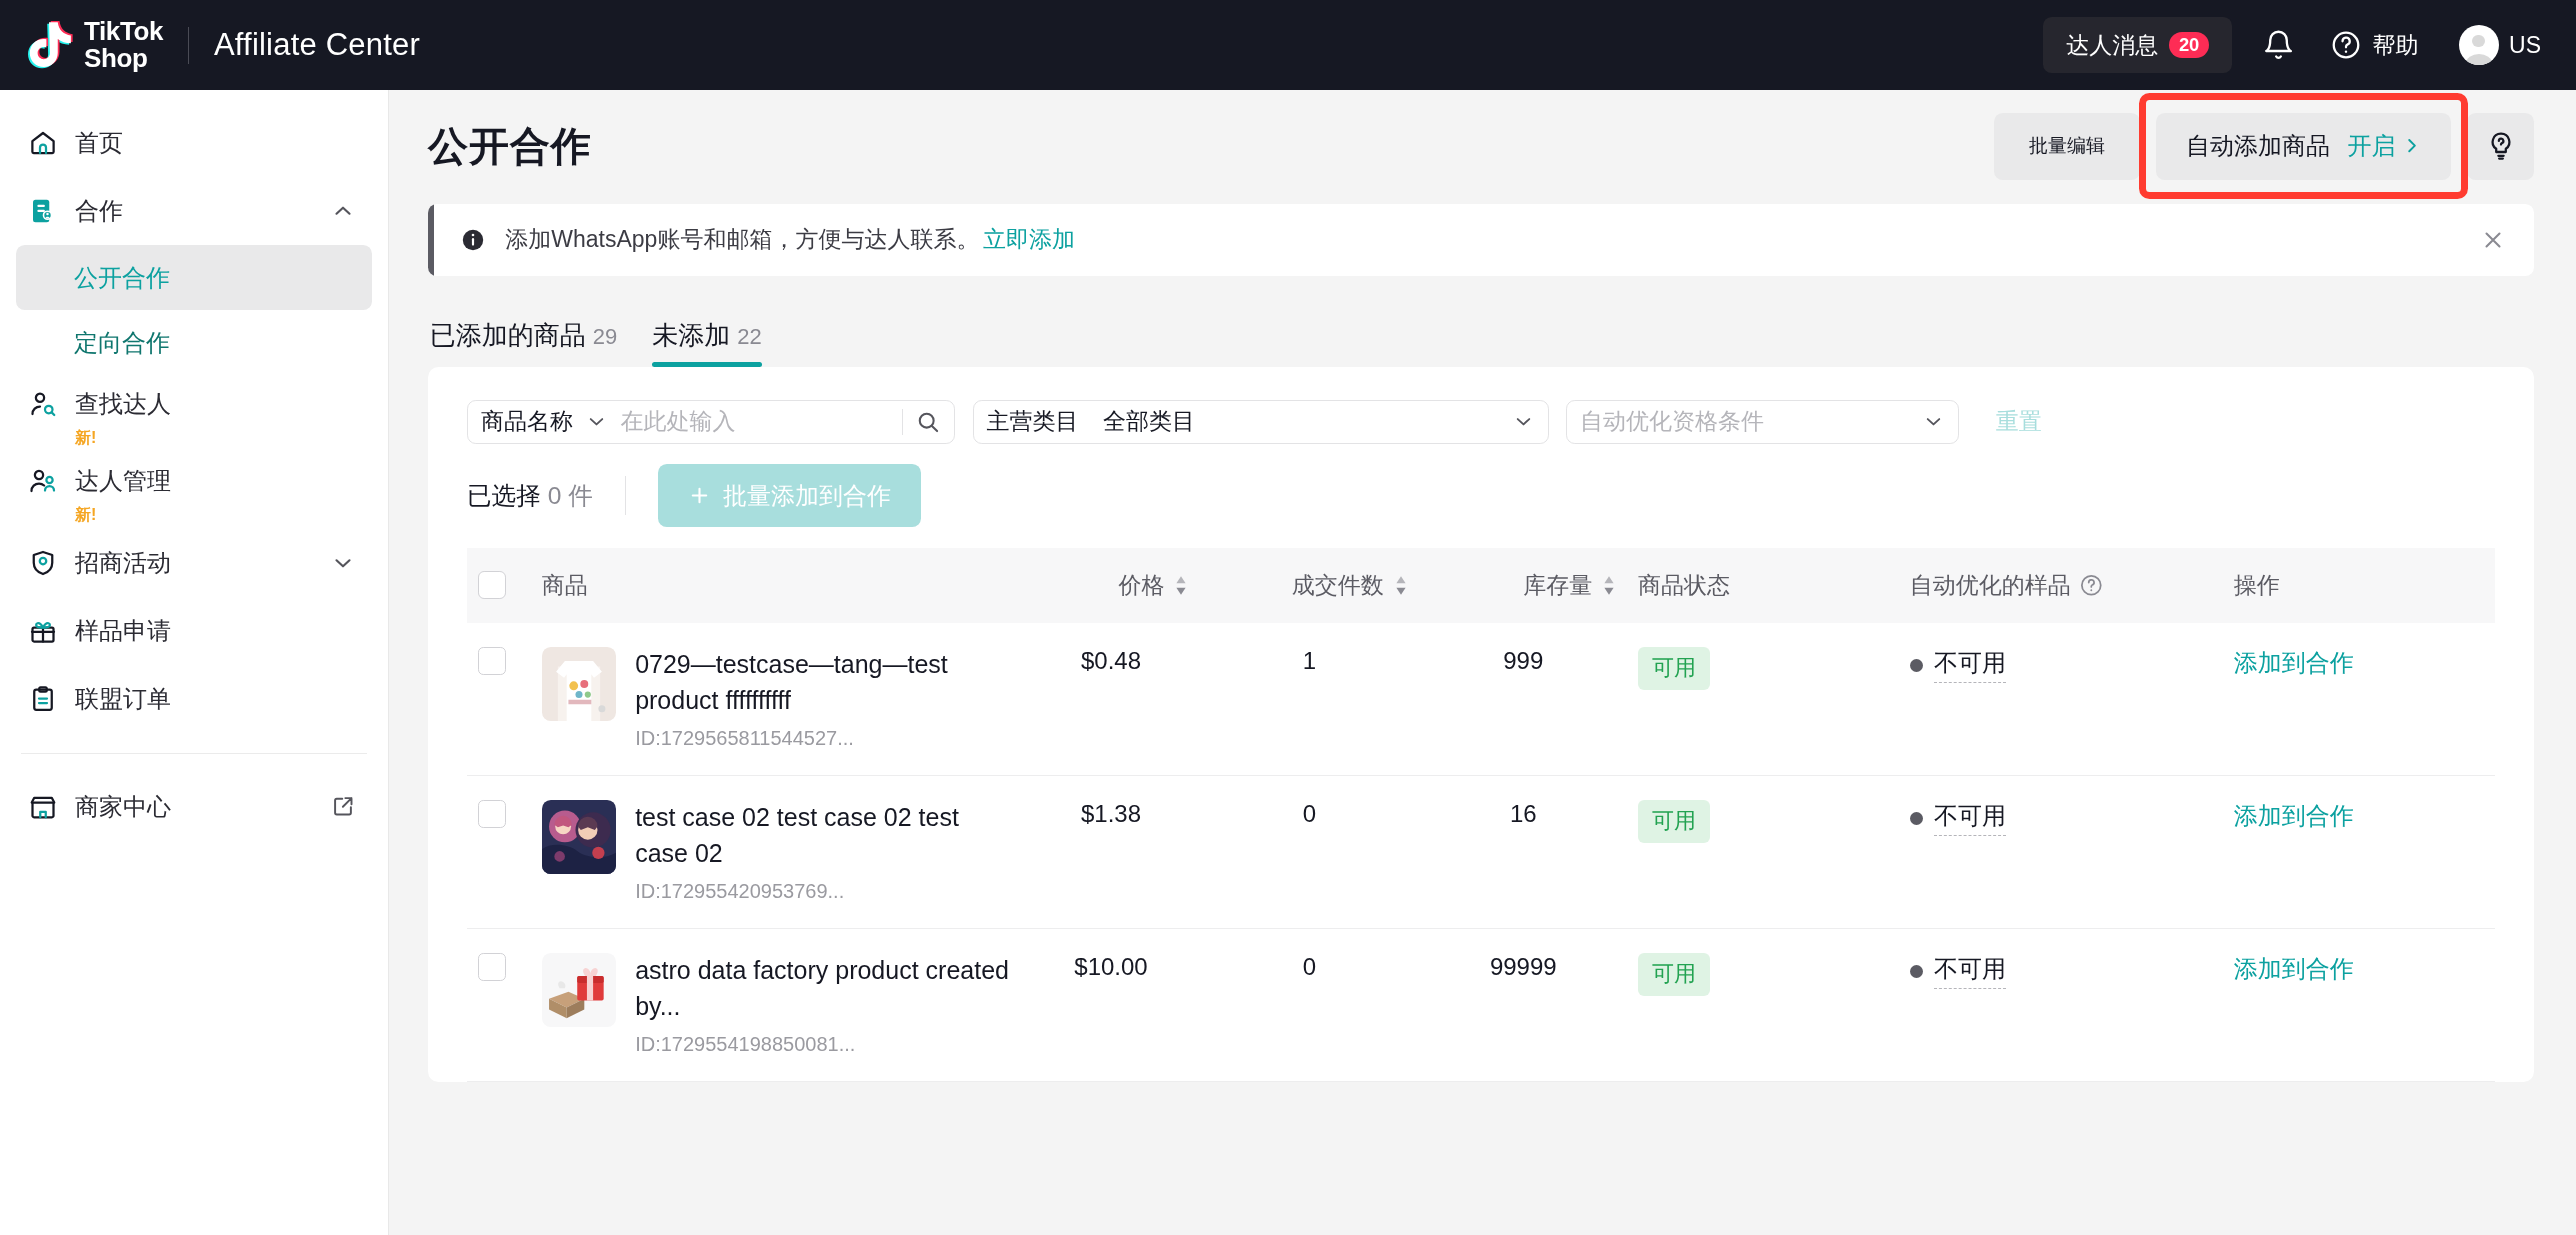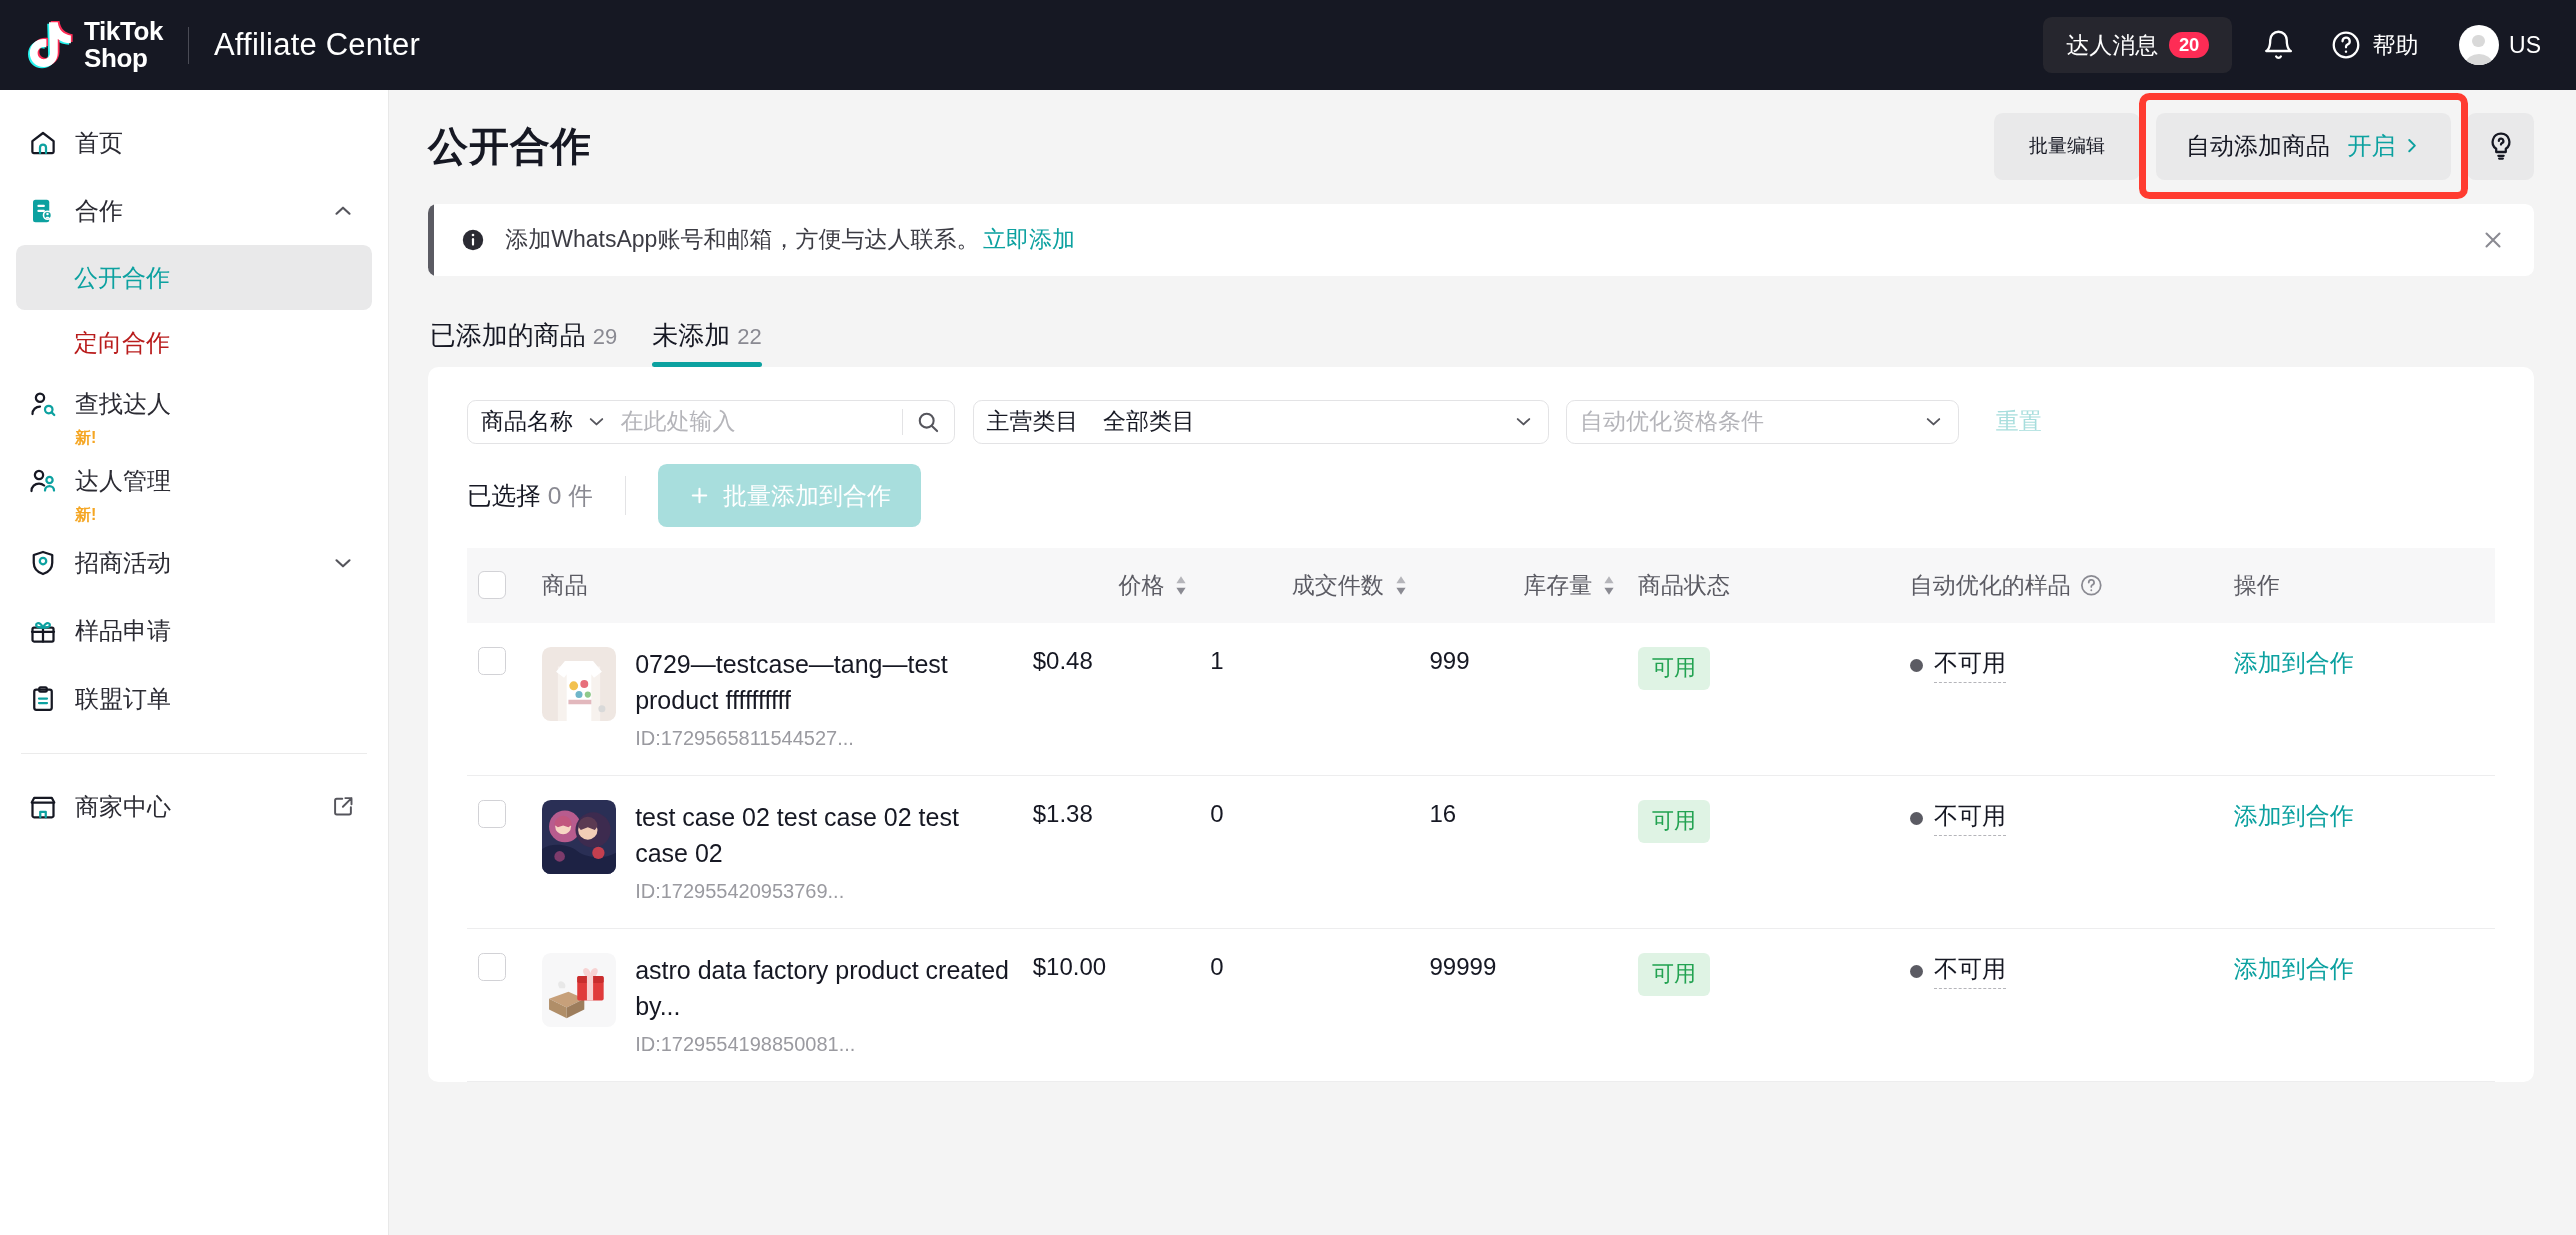--- a/index.html
+++ b/index.html
@@ -58,21 +58,21 @@
   }
   .nav-item {
     display: flex; align-items: center; height: 68px; padding: 0 32px 0 26px;
     cursor: pointer; position: relative; font-size: 24px; color: #2b2b33;
   }
   .nav-item .ico { width: 33px; display: flex; align-items: center; justify-content: center; margin-right: 16px; flex: 0 0 33px; }
   .nav-label { white-space: nowrap; }
   .nav-chev { margin-left: auto; color: #55555c; display: flex; }
   .nav-sub {
     display: flex; align-items: center; height: 65px; margin: 0 16px; border-radius: 8.8px;
-    padding-left: 58px; font-size: 24px; color: #b91c1c; cursor: pointer;
+    padding-left: 58px; font-size: 24px; color: #0f766e; cursor: pointer;
   }
   .nav-sub.active { background: #e9e9ea; color: #0ca1a0; }
   .new-badge {
     position: absolute; left: 75px; bottom: 3.5px;
     color: #f5a623; font-size: 16px; font-weight: bold;
   }
   .nav-item.has-badge { height: 77px; align-items: flex-start; padding-top: 12.3px; }
   .nav-item.has-badge .ico { margin-top: 1.8px; }
   .divider-h { height: 0.9px; background: #ebebeb; margin: 19.3px 21px; }
   .ext-ico { margin-left: auto; display: flex; color: #55555c; }
@@ -151,21 +151,21 @@
 
   
   table { width: 100%; border-collapse: collapse; table-layout: fixed; }
   thead th {
     background: #f7f7f8; text-align: left; font-size: 23px; font-weight: normal; color: #5b5b63;
     height: 75px; padding: 0 10.5px; vertical-align: middle;
   }
   thead th .thwrap { display: flex; align-items: center; gap: 8.8px; }
   thead th.num .thwrap { justify-content: flex-end; }
   tbody td { padding: 24.6px 10.5px; vertical-align: top; border-bottom: 0.9px solid #ededee; font-size: 24px; color: #161823; }
-  tbody td.num { text-align: left; }
+  tbody td.num { text-align: center; }
   .cb {
     width: 28px; height: 28px; border: 1.8px solid #d2d2d6; border-radius: 5.3px; background: #fff;
     cursor: pointer; flex: 0 0 28px;
   }
   .cb.head { border-radius: 6.1px; }
   .prod { display: flex; gap: 19.3px; }
   .thumb { width: 74px; height: 74px; border-radius: 8.8px; flex: 0 0 74px; overflow: hidden; position: relative; }
   .prod-name { font-size: 25px; line-height: 1.42; color: #161823; }
   .prod-id { font-size: 20px; color: #9a9aa0; margin-top: 8.8px; }
   .chip-ok {

